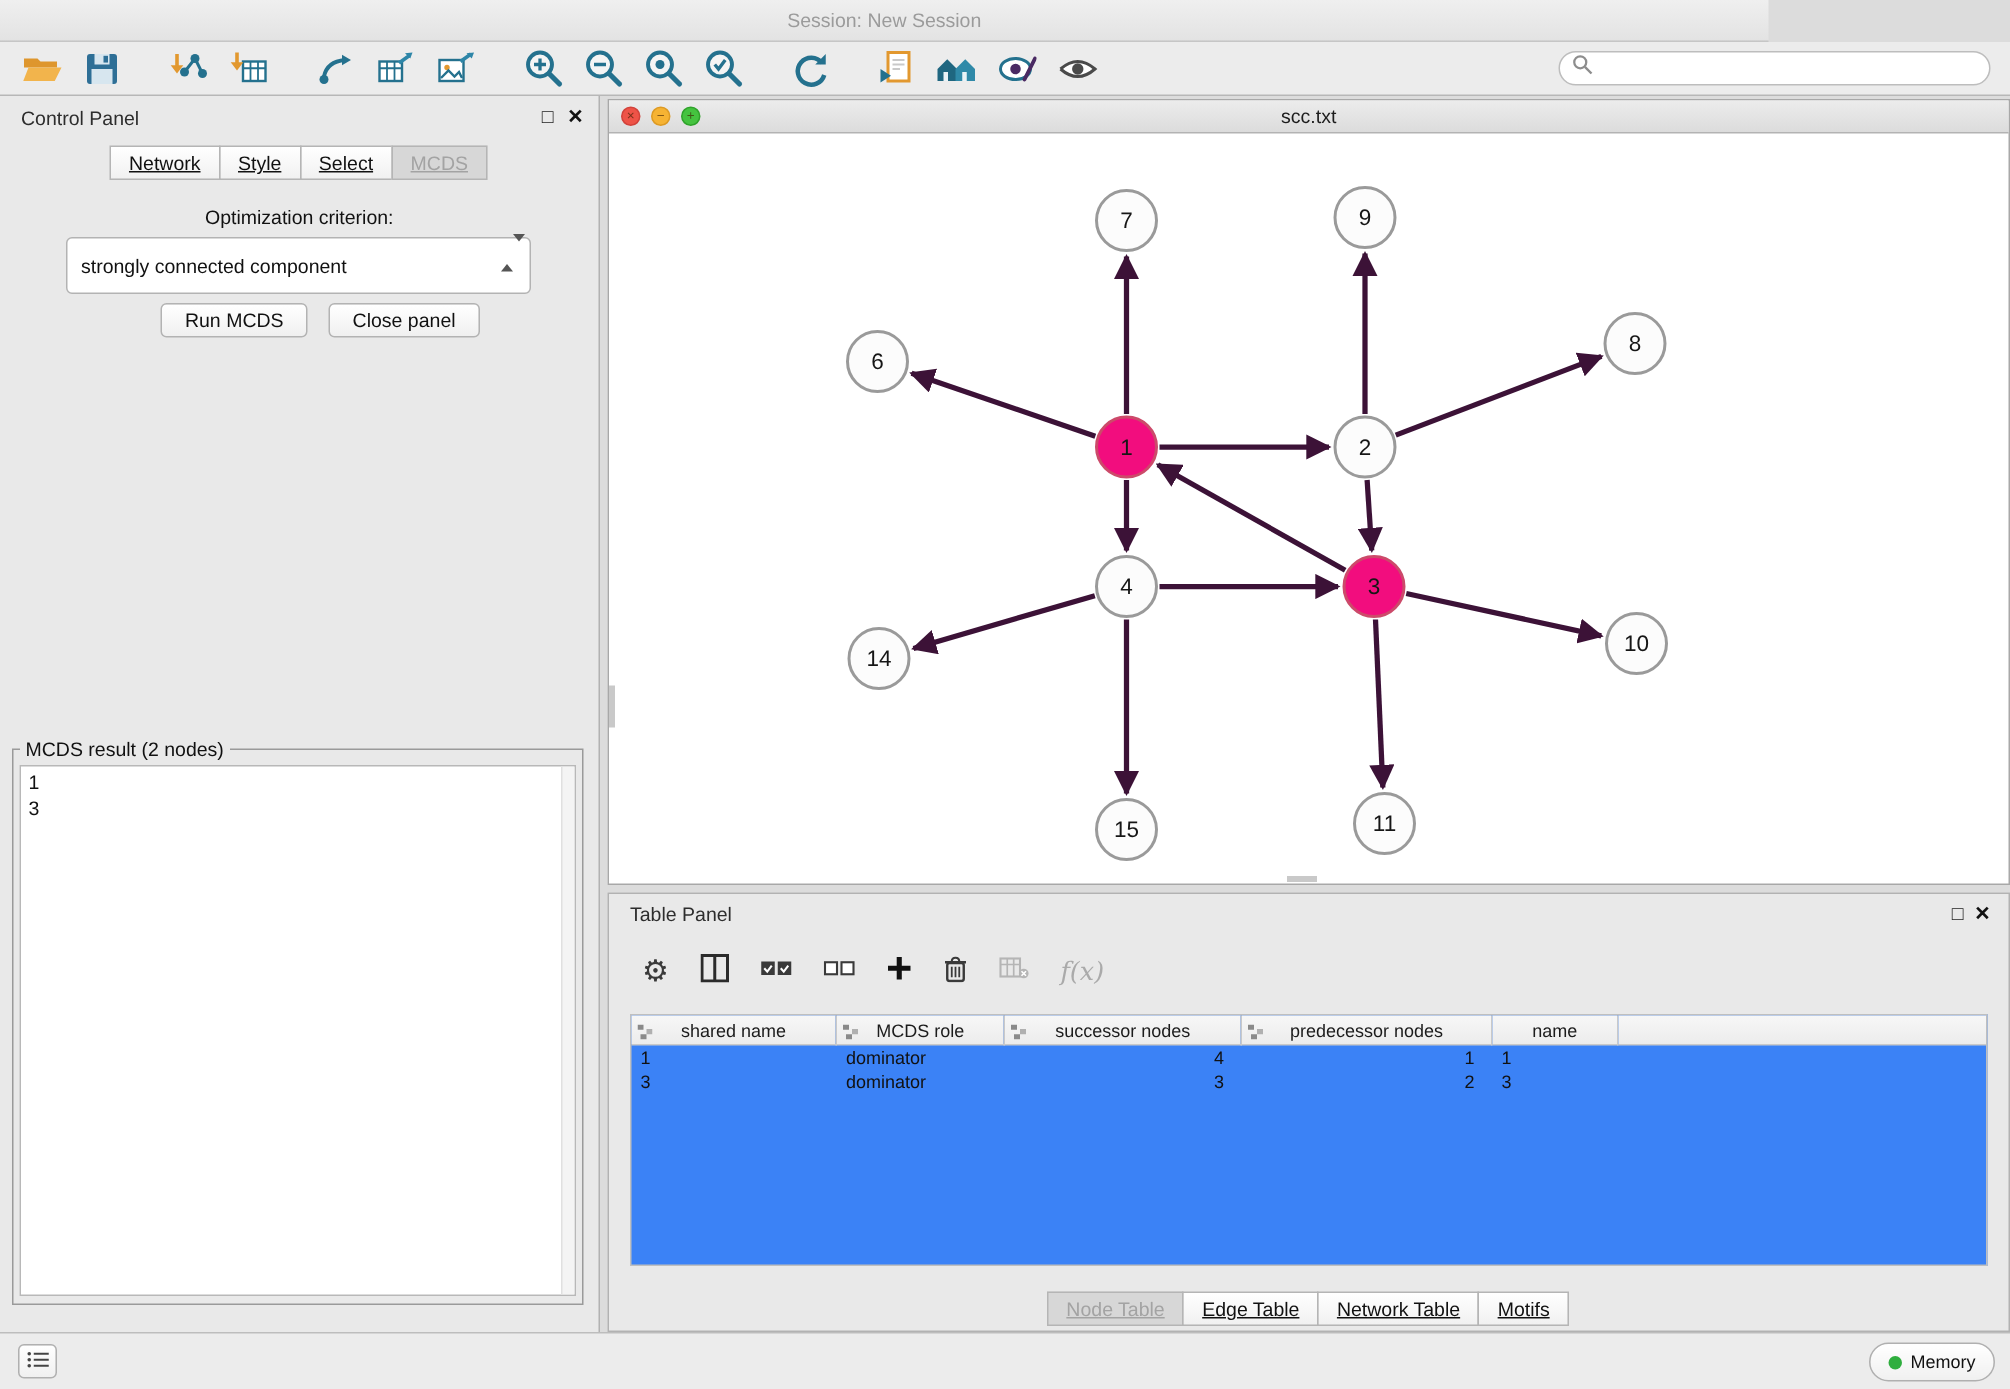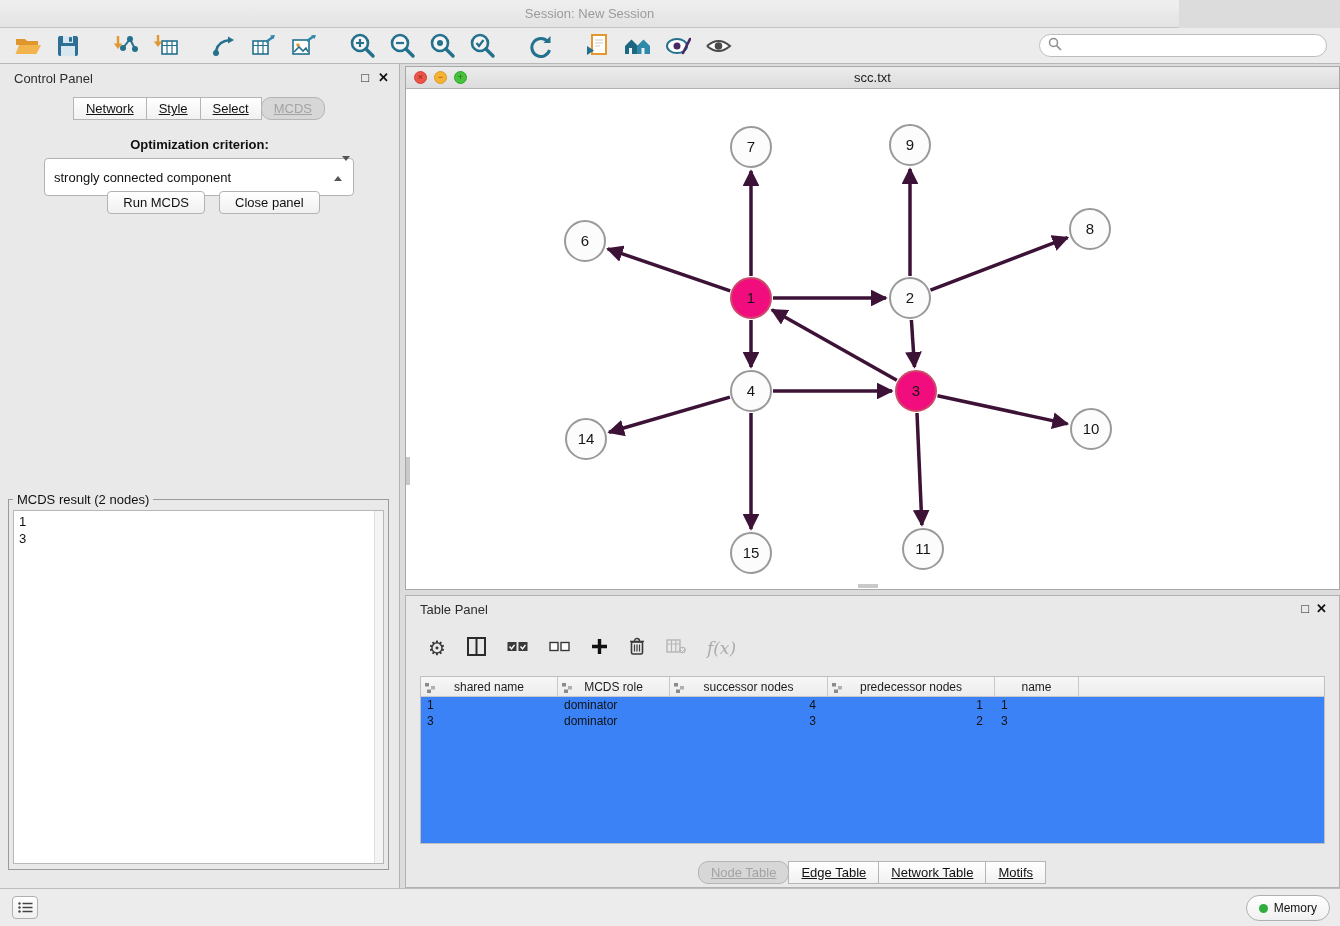--- a/index.html
+++ b/index.html
@@ -30,33 +30,33 @@
   .control-panel { position:absolute; left:0; top:64px; width:400px; bottom:38px;
     background:#e9e9e9; border-right:1px solid #b2b2b2; }
   .panel-head { position:absolute; top:5px; left:0; right:0; height:20px; }
   .panel-head .ptitle { position:absolute; left:14px; top:2px; font-size:13px; color:#2d2d2d; }
   .panel-head .float-ic { position:absolute; right:30px; top:1px; font-size:13px; color:#222; cursor:pointer; }
   .panel-head .close-ic { position:absolute; right:10px; top:1px; font-size:13px; font-weight:bold; color:#111; cursor:pointer; }
 
   .cp-tabs { position:absolute; top:33px; left:0; right:0; display:flex; justify-content:center; }
   .tab { border:1px solid #b5b5b5; background:linear-gradient(#ffffff,#f1f1f1);
     font-size:13px; color:#111; padding:3px 12px; margin-left:-1px; cursor:pointer;text-decoration:underline; }
-  .tab.active { background:#d7d7d7; color:#a3a3a3;border-radius:10px; }
-
-  .opt-label { position:absolute; top:73px; left:0; right:0; text-align:center; font-size:13px; color:#111;font-weight:bold; }
+  .tab.active { background:#d7d7d7; color:#a3a3a3; }
+
+  .opt-label { position:absolute; top:73px; left:0; right:0; text-align:center; font-size:13px; color:#111; }
   .dropdown { position:absolute; top:94px; left:44px; right:45px; height:38px; background:#fff;
     border:1px solid #b3b3b3; border-radius:4px; font-size:13px; color:#111;
     display:flex; align-items:center; padding-left:9px; cursor:pointer; }
   .stepper { position:absolute; right:3px; top:2px; width:16px; height:16px; }
   .stepper .up { width:0; height:0; border-left:4px solid transparent; border-right:4px solid transparent;
     border-bottom:5px solid #555; margin:2px auto 2px; }
   .stepper .dn { width:0; height:0; border-left:4px solid transparent; border-right:4px solid transparent;
     border-top:5px solid #555; margin:0 auto; }
 
-  .cp-buttons { position:absolute; top:127px; left:0; right:0; display:flex; justify-content:center; gap:14px;margin-left:28px; }
+  .cp-buttons { position:absolute; top:138px; left:0; right:0; display:flex; justify-content:center; gap:14px;margin-left:28px; }
   .mbtn { border:1px solid #b3b3b3; border-radius:4px; background:linear-gradient(#ffffff,#f0f0f0);
     font-size:13px; color:#111; padding:3px 15px; cursor:pointer; font-family:"Liberation Sans", sans-serif; }
 
   .result-fs { position:absolute; top:428px; left:8px; right:10px; height:378px;
     border:1px solid #9a9a9a; background:#e9e9e9; }
   .result-fs legend { font-size:13px; color:#111; margin-left:4px; padding:0 4px; }
   .result-box { position:absolute; top:3px; left:4px; right:4px; bottom:5px; background:#fff;
     border:1px solid #b8b8b8; overflow:hidden; }
   .result-lines { padding:2px 5px; font-size:13px; color:#111; line-height:17px; }
   .result-scroll { position:absolute; top:0; right:0; width:9px; bottom:0; background:#f4f4f4; border-left:1px solid #e0e0e0; }

